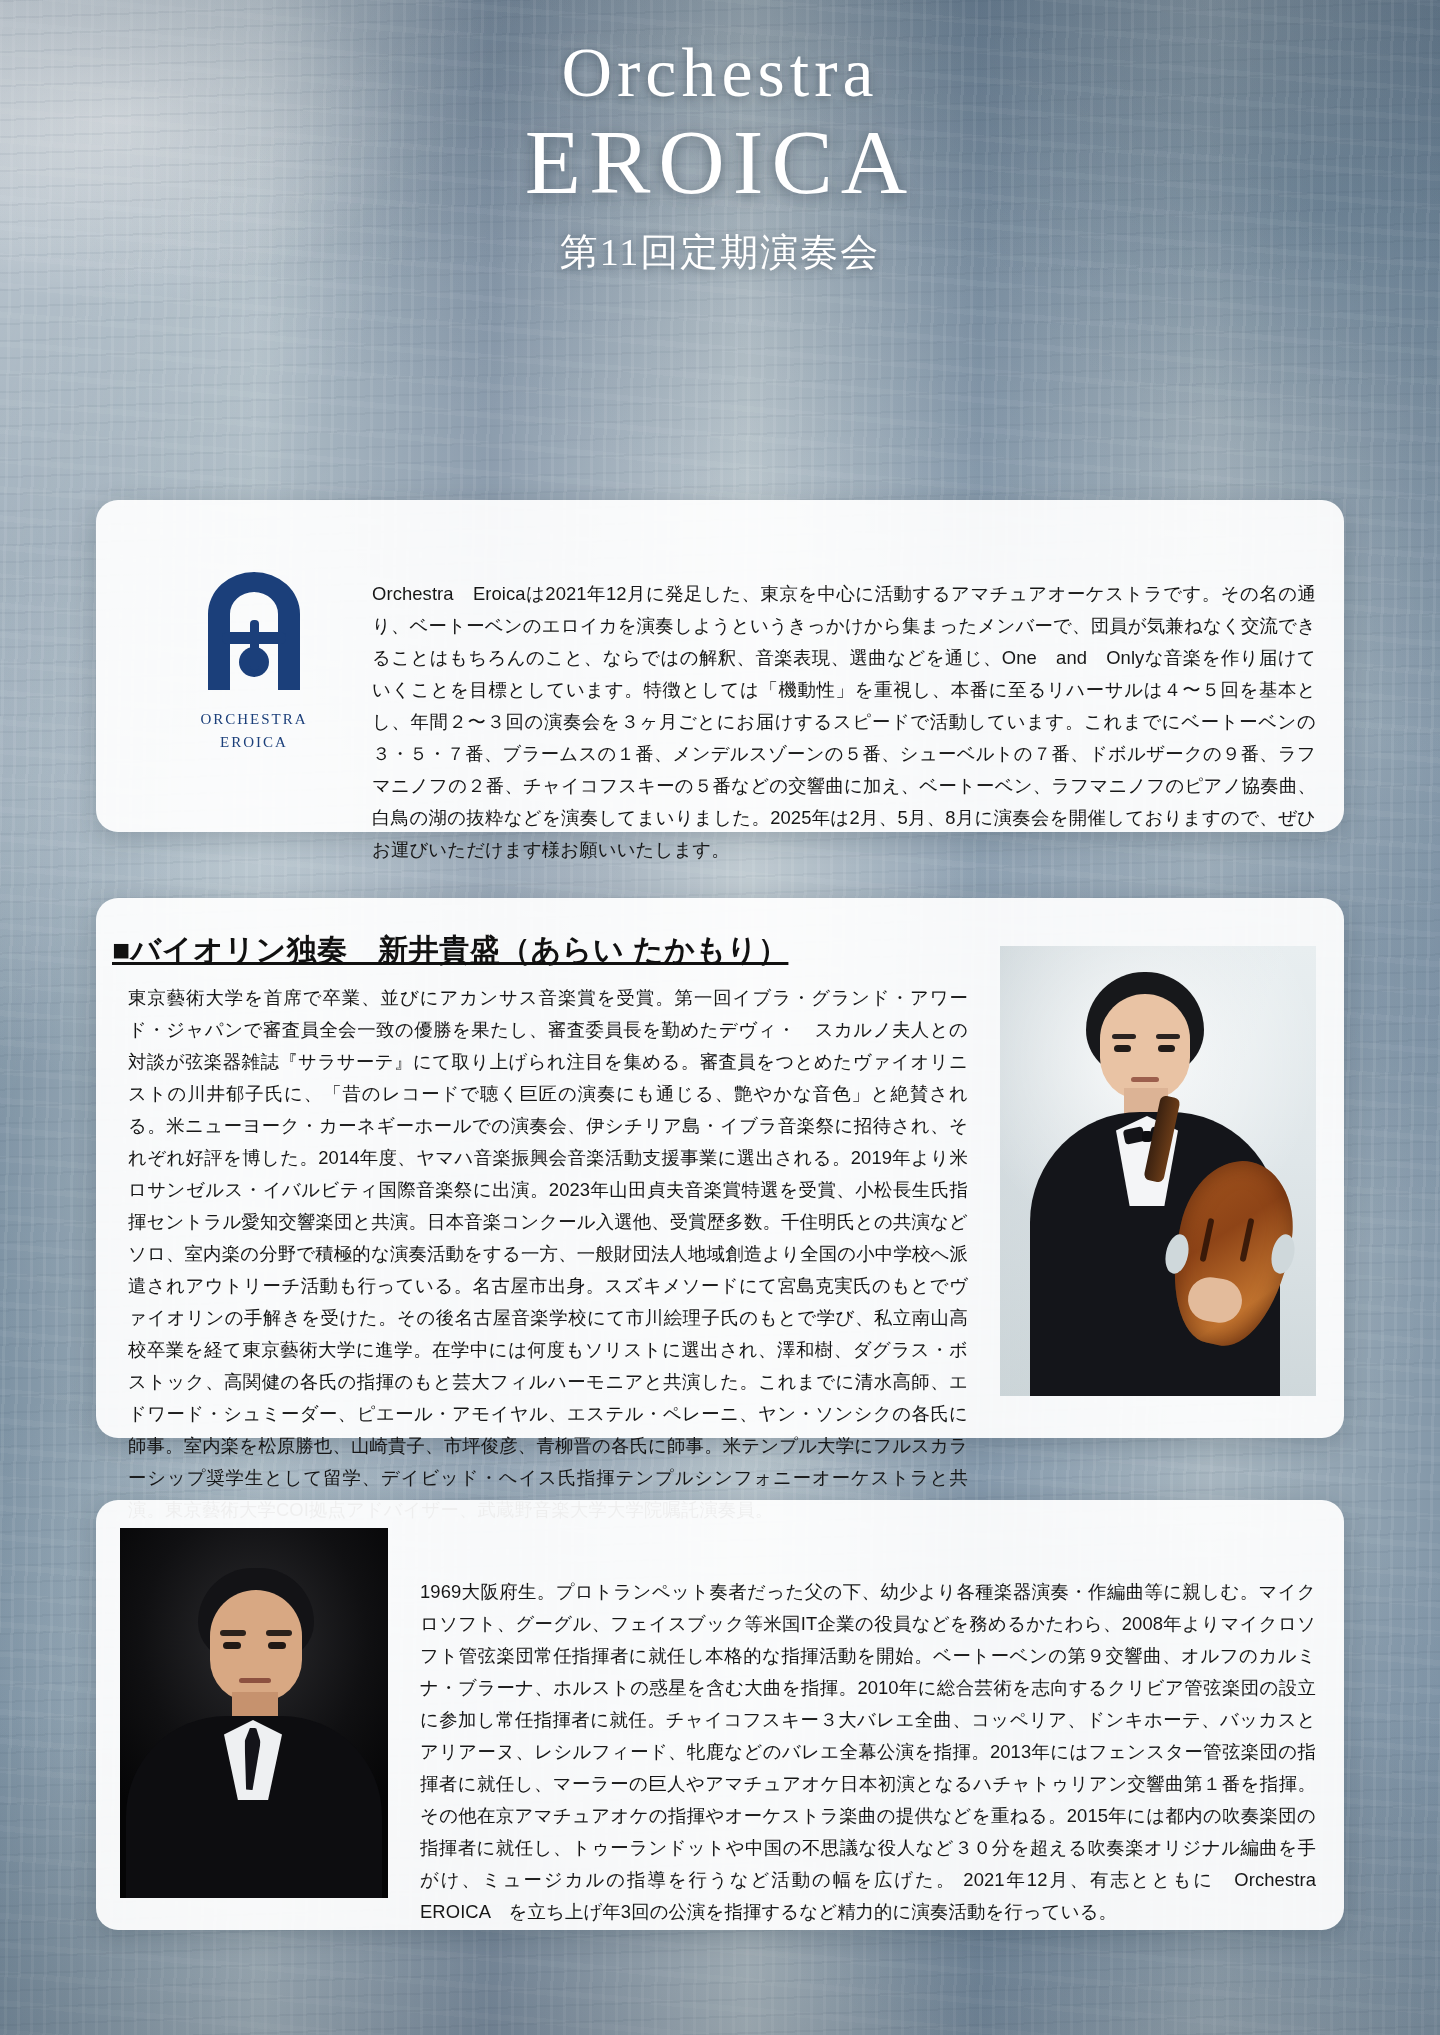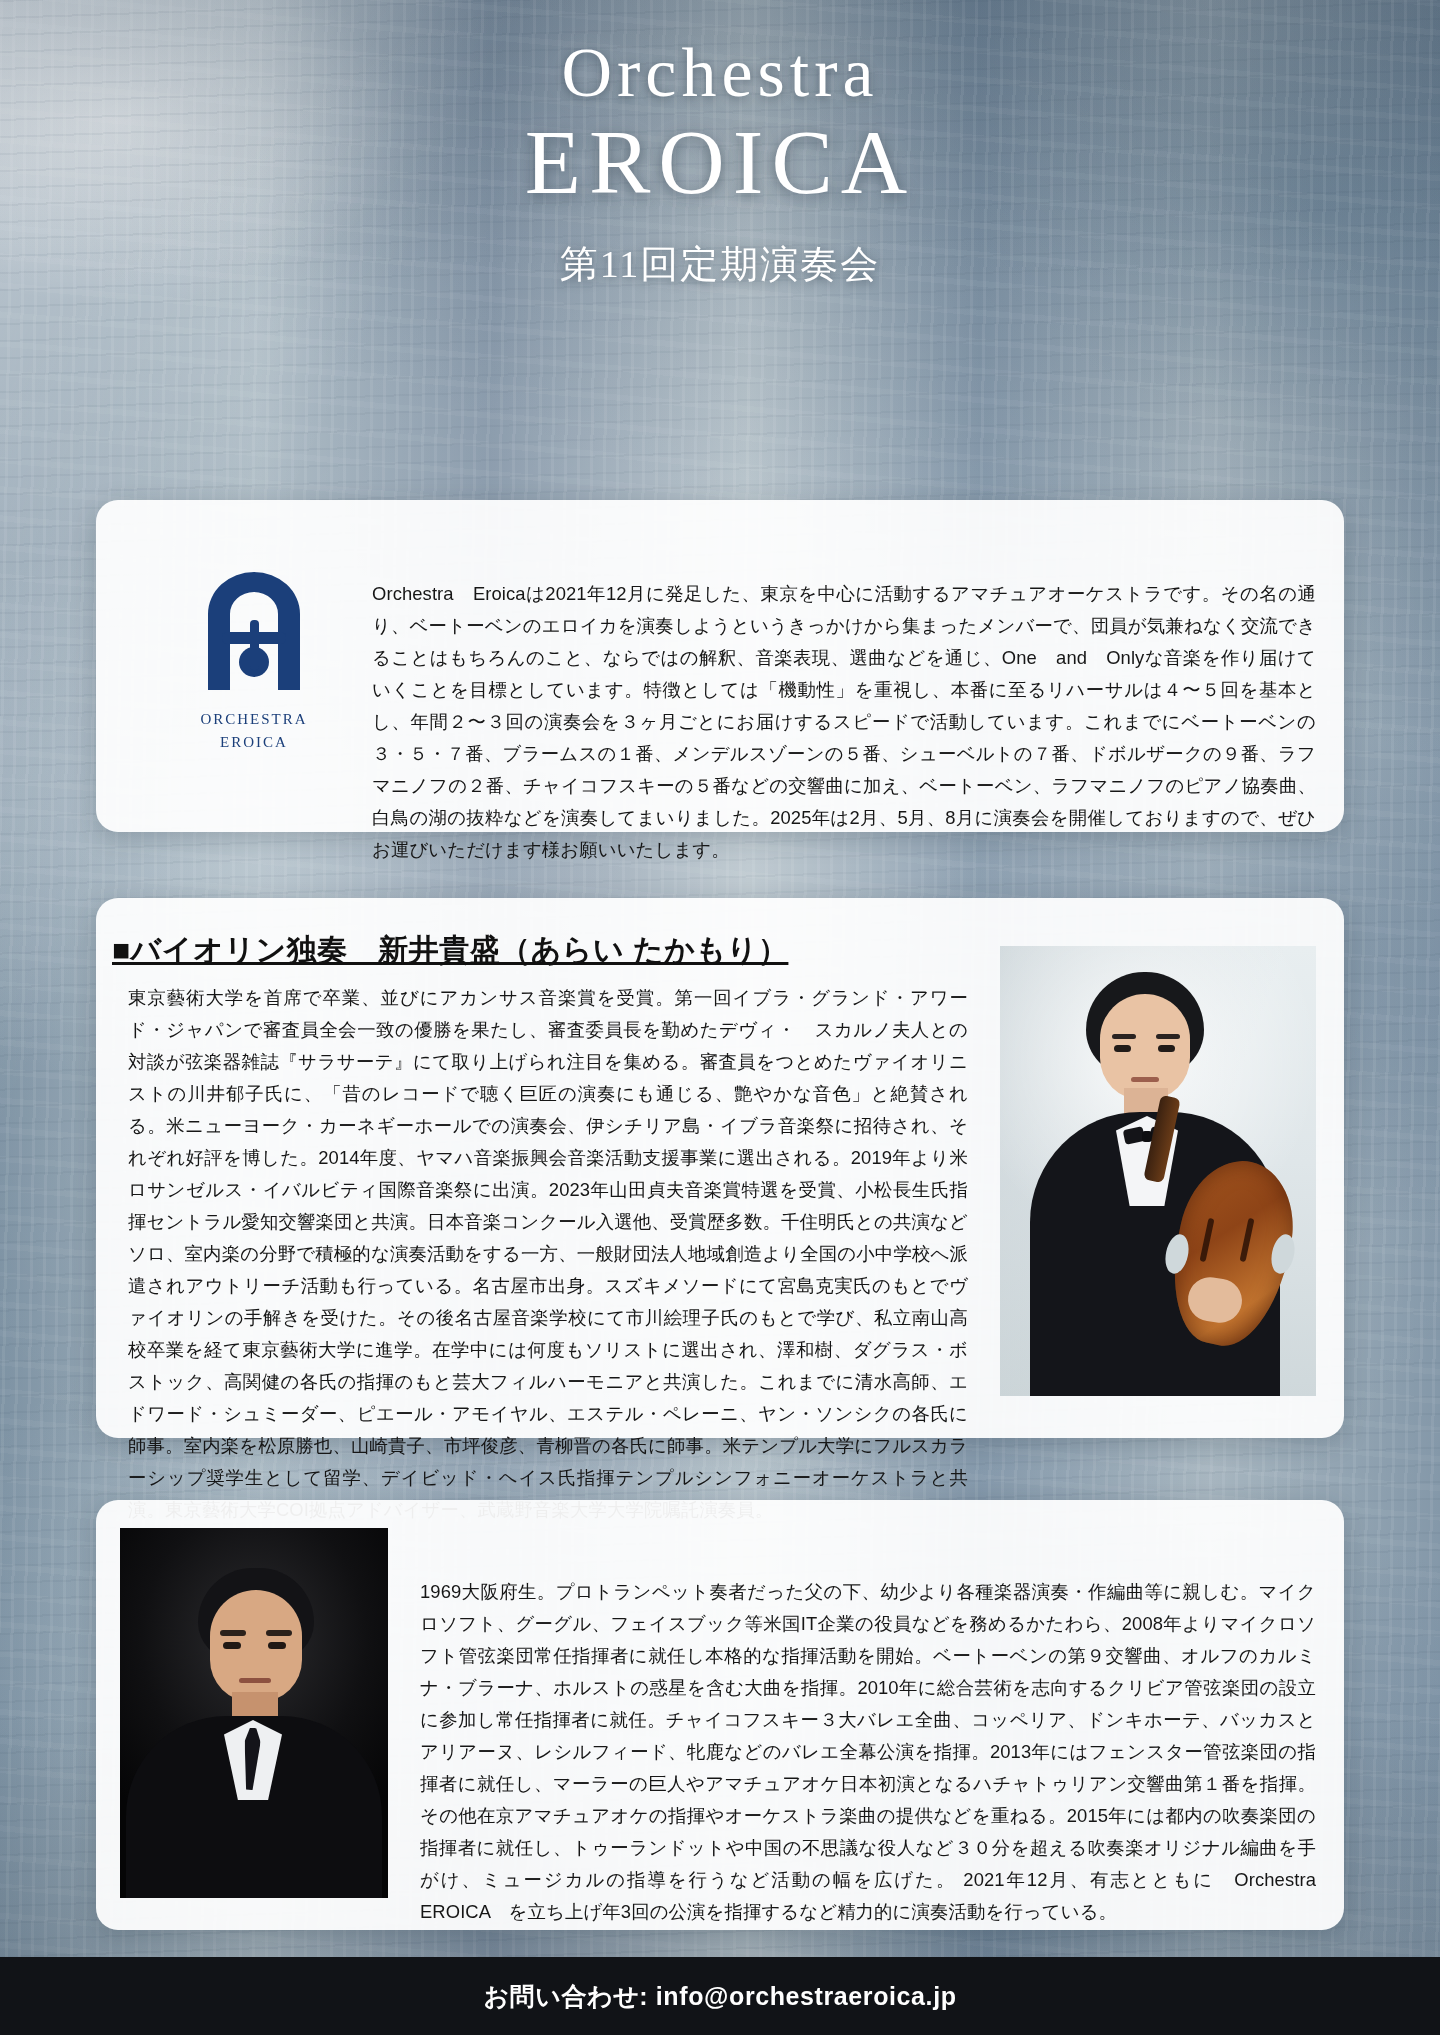--- a/index.html
+++ b/index.html
@@ -77,21 +77,21 @@
     letter-spacing: 8px;
     line-height: 1.05;
     margin-top: 6px;
     font-weight: 400;
     text-shadow: 0 3px 14px rgba(20,35,50,0.5), 0 0 30px rgba(255,255,255,0.22);
   }
   .title-sub {
     font-family: "Liberation Serif", serif;
     font-size: 38px;
     letter-spacing: 2px;
-    margin-top: 28px;
+    margin-top: 16px;
     text-shadow: 0 2px 10px rgba(20,35,50,0.5);
   }
 
   
   .intro-banner {
     position: absolute;
     top: 318px;
     left: 96px;
     width: 1248px;
     box-sizing: border-box;
@@ -456,17 +456,14 @@
         <div class="eye-r"></div>
       <div class="mouth"></div>
       <div class="neck"></div>
       <div class="body"></div>
       <div class="shirt"></div>
       <div class="tie"></div>
     </div>
   </div>
   <div class="body-text cond-text">1969大阪府生。プロトランペット奏者だった父の下、幼少より各種楽器演奏・作編曲等に親しむ。マイクロソフト、グーグル、フェイスブック等米国IT企業の役員などを務めるかたわら、2008年よりマイクロソフト管弦楽団常任指揮者に就任し本格的な指揮活動を開始。ベートーベンの第９交響曲、オルフのカルミナ・ブラーナ、ホルストの惑星を含む大曲を指揮。2010年に総合芸術を志向するクリビア管弦楽団の設立に参加し常任指揮者に就任。チャイコフスキー３大バレエ全曲、コッペリア、ドンキホーテ、バッカスとアリアーヌ、レシルフィード、牝鹿などのバレエ全幕公演を指揮。2013年にはフェンスター管弦楽団の指揮者に就任し、マーラーの巨人やアマチュアオケ日本初演となるハチャトゥリアン交響曲第１番を指揮。その他在京アマチュアオケの指揮やオーケストラ楽曲の提供などを重ねる。2015年には都内の吹奏楽団の指揮者に就任し、トゥーランドットや中国の不思議な役人など３０分を超える吹奏楽オリジナル編曲を手がけ、ミュージカルの指導を行うなど活動の幅を広げた。 2021年12月、有志とともに　Orchestra　EROICA　を立ち上げ年3回の公演を指揮するなど精力的に演奏活動を行っている。</div>
 
-  <div class="footer">
-    <div class="footer-text">お問い合わせ: info@orchestraeroica.jp</div>
-  </div>
 
 </div>
 
 </body></html>

